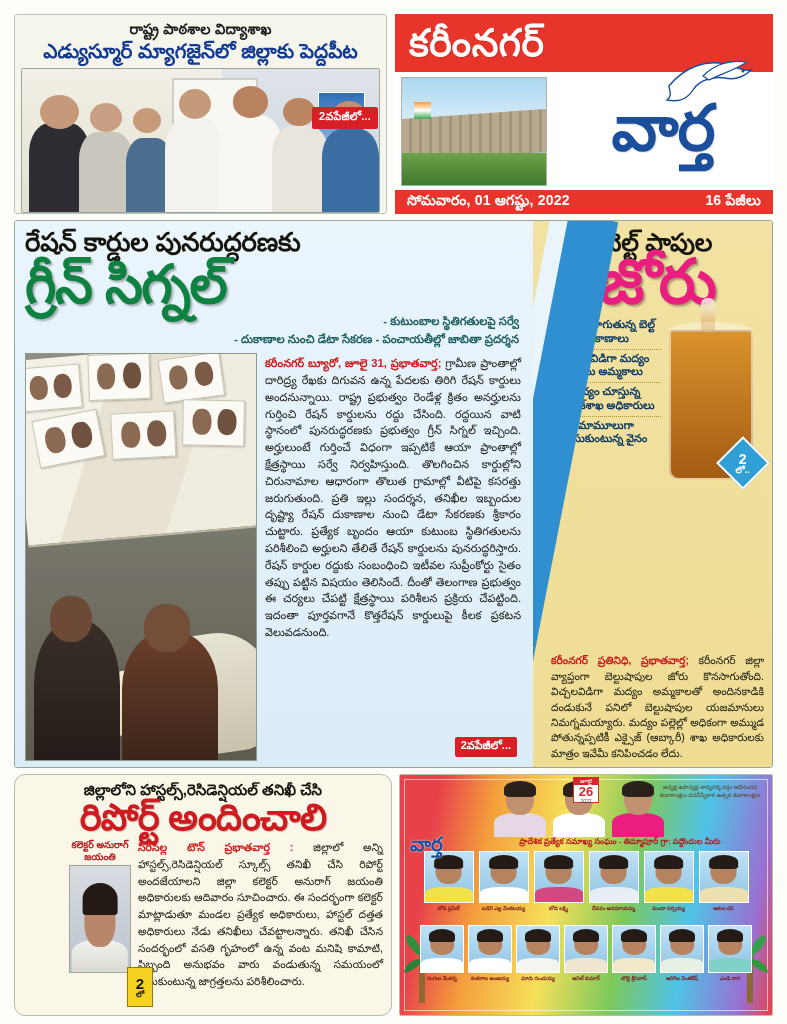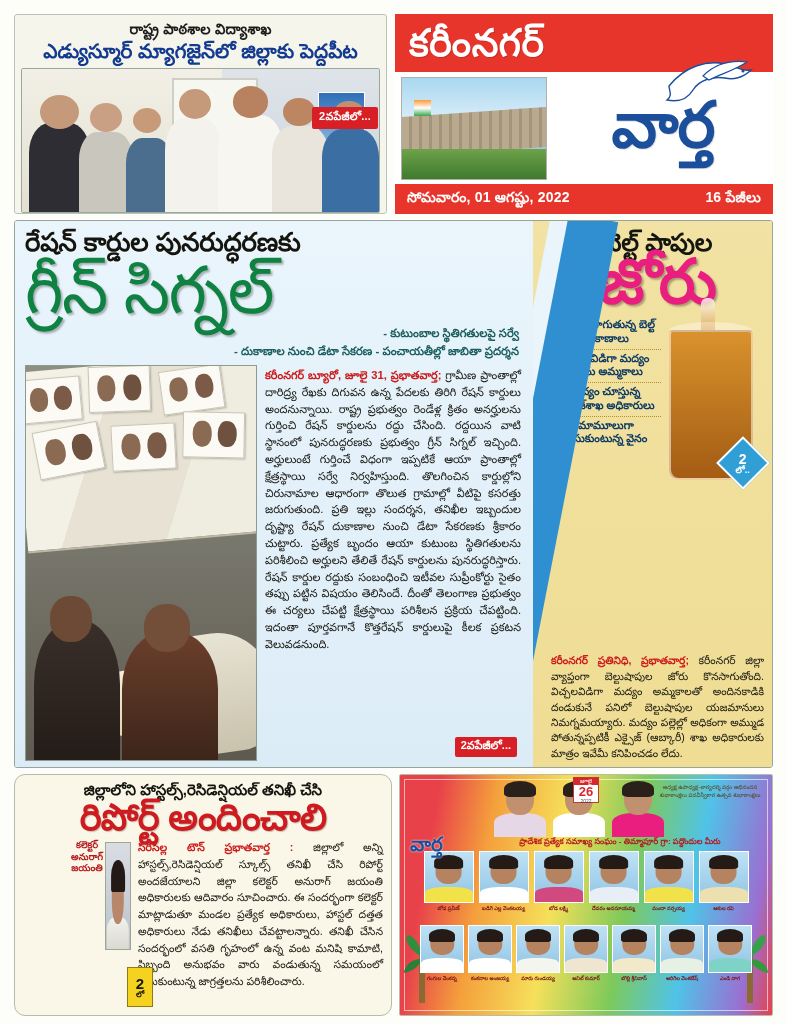--- a/index.html
+++ b/index.html
@@ -111,21 +111,21 @@
     color: #1b4f9c; font-size: 64px; font-weight: bold;
     line-height: .9; letter-spacing: -1px;
     text-shadow: 1px 1px 0 rgba(0,0,0,.12);
     margin-top: -4px;
   }
   .dove {
     position: absolute; right: 18px; top: -16px;
     width: 92px; height: 52px; z-index: 6;
   }
   .mh-datebar {
-    background: #e8352b; height: 30px;
+    background: #e8352b; height: 24px;
     display: flex; align-items: center; justify-content: space-between;
     padding: 0 12px;
   }
   .mh-date, .mh-pages {
     color: #ffffff; font-size: 14px; font-weight: bold; letter-spacing: .2px;
   }
 
   
   .lead {
     height: 548px;
@@ -142,21 +142,21 @@
     position: relative;
     padding: 8px 10px 6px 10px;
     display: flex; flex-direction: column;
   }
   .lead-kicker {
     font-size: 26px; font-weight: bold; color: #15150f;
     line-height: 1.05; letter-spacing: -.2px;
     text-shadow: .5px .5px 0 rgba(255,255,255,.6);
   }
   .lead-head {
-    font-size: 66px; font-weight: normal; color: #0f8242;
+    font-size: 54px; font-weight: bold; color: #0f8242;
     line-height: .98; letter-spacing: -1.5px;
     margin-top: 2px;
     text-shadow: 2px 2px 2px rgba(0,0,0,.28);
   }
   .lead-bullets {
     margin-top: 4px; display: flex; flex-direction: column; align-items: flex-end;
     gap: 2px; padding-right: 4px;
   }
   .lead-bullet { font-size: 11.5px; color: #1b5e5e; font-weight: bold; }
   .lead-body-wrap { flex: 1; display: flex; margin-top: 4px; position: relative; }
@@ -290,21 +290,21 @@
   .bl-kicker {
     text-align: center; font-size: 15px; font-weight: bold; color: #151510;
     line-height: 1.15;
   }
   .bl-head {
     text-align: center; font-size: 37px; font-weight: bold; color: #cf1b20;
     line-height: 1; margin-top: 1px; letter-spacing: -.8px;
     text-shadow: 1px 1px 1px rgba(0,0,0,.22);
   }
   .bl-cols { flex: 1; display: flex; gap: 7px; margin-top: 3px; }
-  .bl-left { flex: 0 0 108px; display: flex; flex-direction: row; padding-left: 46px; }
+  .bl-left { flex: 0 0 108px; display: flex; flex-direction: column; padding-left: 46px; }
   .bl-credit {
     font-size: 9.5px; font-weight: bold; color: #b4181d;
     text-align: center; line-height: 1.2;
   }
   .bl-portrait {
     margin-top: 3px; width: 100%; height: 108px;
     border: 1px solid #9fa694; background: linear-gradient(#d9dde3,#b9c2cc);
     position: relative; overflow: hidden;
   }
   .bp-face { position:absolute; left:50%; top:26%; width:52%; height:50%;

